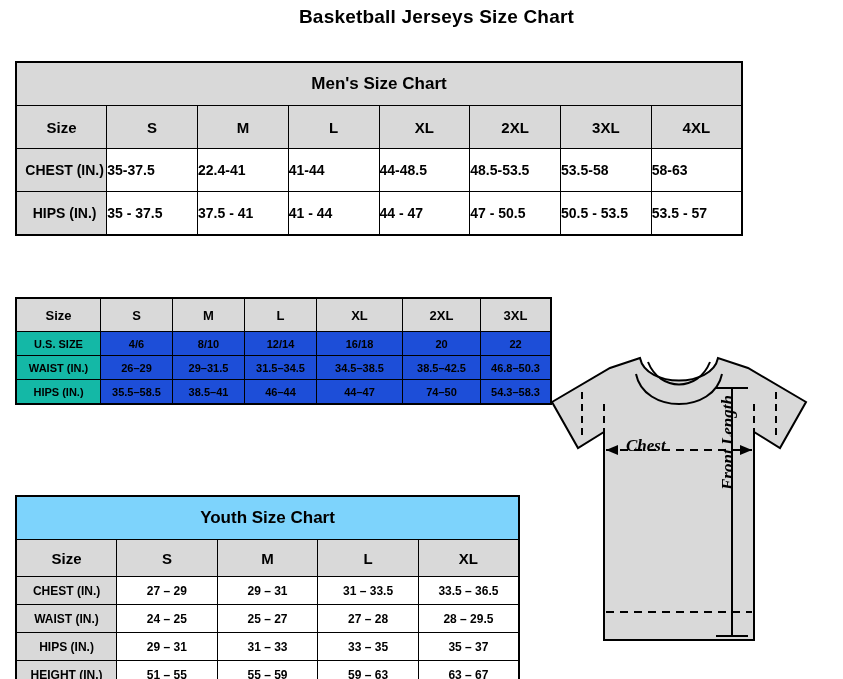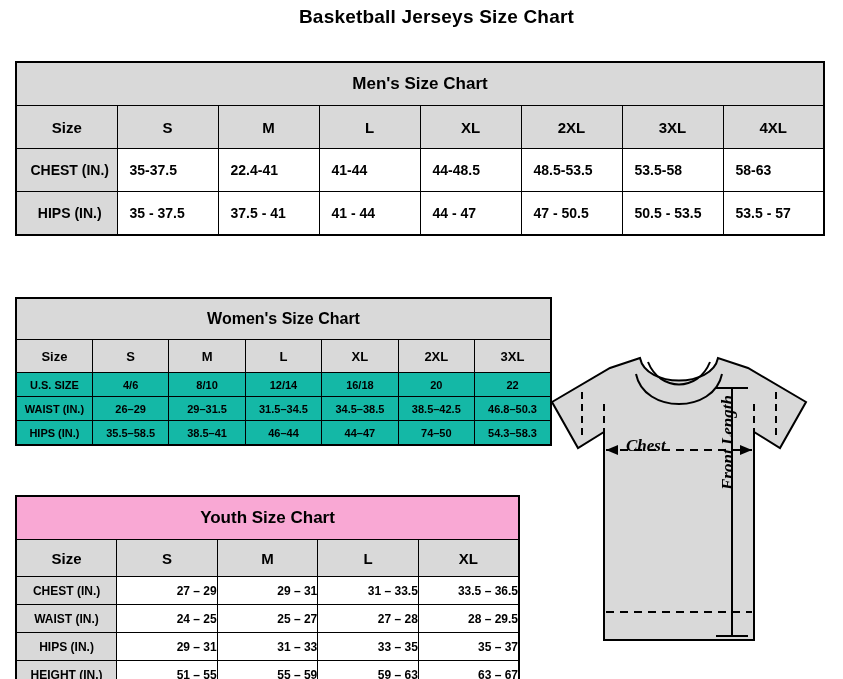--- a/index.html
+++ b/index.html
@@ -40,21 +40,21 @@
     vertical-align: middle;
     padding: 0;
     font-weight: bold;
   }
 
   
   #mens-chart {
     position: absolute;
     left: 15px;
     top: 61px;
-    width: 810px;
+    width: 728px;
     border: 2px solid #000;
   }
   #mens-chart .title-cell {
     height: 42px;
     font-size: 17px;
     background: #d9d9d9;
   }
   #mens-chart .hdr-cell {
     height: 42px;
     font-size: 15px;
@@ -65,21 +65,21 @@
     font-size: 14px;
     background: #d9d9d9;
     padding-left: 6px;
     text-align: center;
   }
   #mens-chart .val-cell {
     height: 42px;
     font-size: 14px;
     background: #ffffff;
     text-align: left;
-    padding-left: 12px;
+    padding-left: 0;
   }
 
   
   #womens-chart {
     position: absolute;
     left: 15px;
     top: 297px;
     width: 537px;
     border: 2px solid #000;
   }
@@ -94,51 +94,50 @@
     background: #d9d9d9;
   }
   #womens-chart .row-label {
     height: 23px;
     font-size: 11px;
     background: #14b8a6;
   }
   #womens-chart .val-cell {
     height: 23px;
     font-size: 11px;
-    background: #14b8a6;
+    background: #1d4ed8;
   }
 
   
   #youth-chart {
     position: absolute;
     left: 15px;
     top: 495px;
     width: 505px;
     border: 2px solid #000;
   }
   #youth-chart .title-cell {
     height: 42px;
     font-size: 17px;
-    background: #f9a8d4;
+    background: #7dd3fc;
   }
   #youth-chart .hdr-cell {
     height: 36px;
     font-size: 15px;
     background: #d9d9d9;
   }
   #youth-chart .row-label {
     height: 27px;
     font-size: 12px;
     background: #d9d9d9;
   }
   #youth-chart .val-cell {
     height: 27px;
     font-size: 12px;
     background: #ffffff;
-    text-align: right;
   }
 
   
   #shirt-diagram {
     position: absolute;
     left: 540px;
     top: 340px;
     width: 300px;
     height: 335px;
   }
@@ -203,23 +202,20 @@
       <td class="val-cell">44 - 47</td>
       <td class="val-cell">47 - 50.5</td>
       <td class="val-cell">50.5 - 53.5</td>
       <td class="val-cell">53.5 - 57</td>
     </tr>
   </tbody>
 </table>
 
 <table id="womens-chart">
   <tbody>
-    <tr>
-      <td class="title-cell" colspan="7">Women's Size Chart</td>
-    </tr>
     <tr>
       <th class="hdr-cell" style="width:83px;">Size</th>
       <th class="hdr-cell" style="width:71px;">S</th>
       <th class="hdr-cell" style="width:71px;">M</th>
       <th class="hdr-cell" style="width:71px;">L</th>
       <th class="hdr-cell" style="width:85px;">XL</th>
       <th class="hdr-cell" style="width:77px;">2XL</th>
       <th class="hdr-cell">3XL</th>
     </tr>
     <tr>

